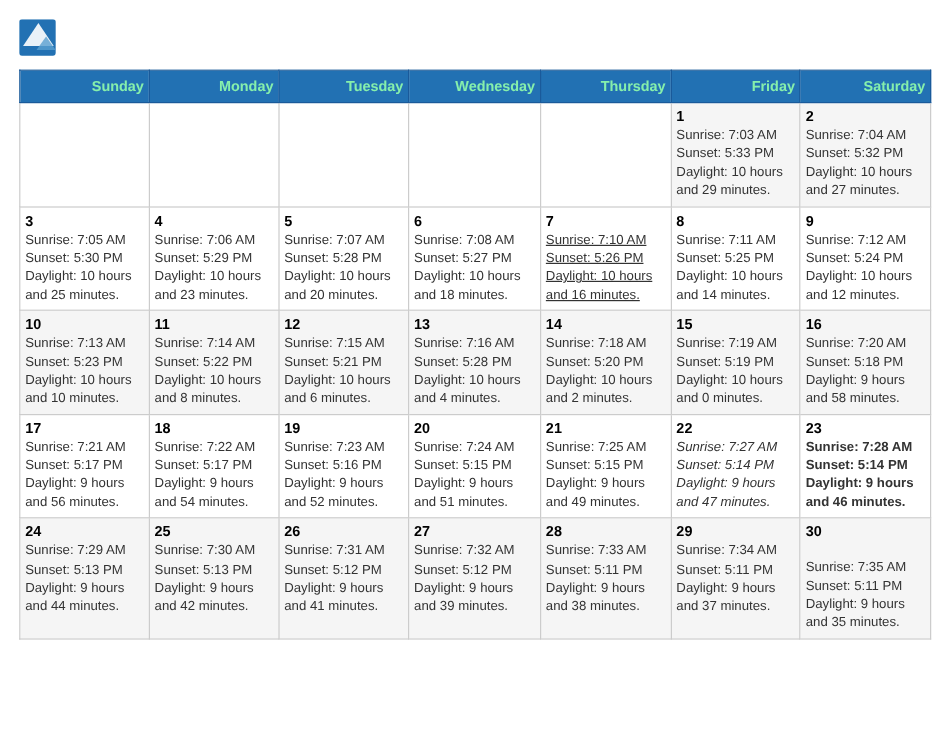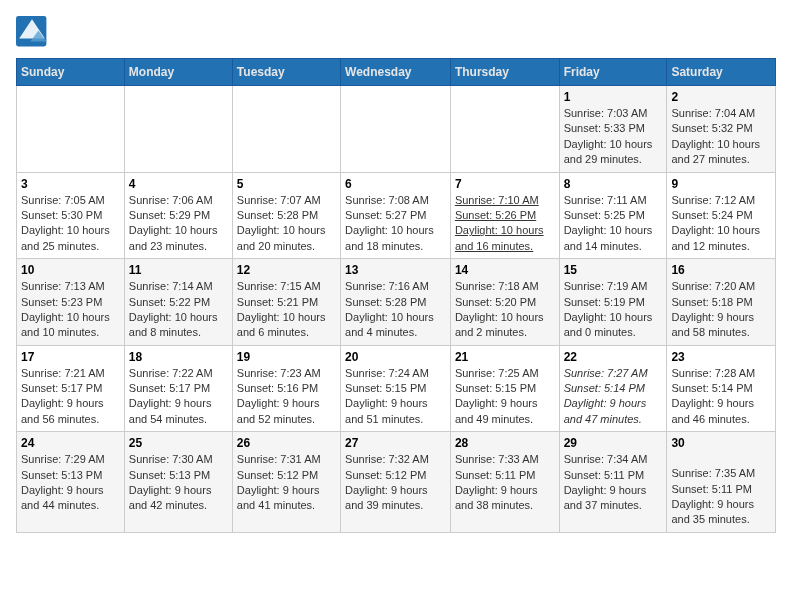--- a/index.html
+++ b/index.html
@@ -46,23 +46,23 @@
       font-size: 14px;
       color: #555;
     }
     table {
       width: 100%;
       border-collapse: collapse;
       font-size: 11px;
     }
     thead tr th {
       background-color: #2271b3;
-      color: #e5e5e5;
+      color: #86efac;
       padding: 6px 4px;
-      text-align: left;
+      text-align: right;
       font-weight: bold;
       font-size: 12px;
       border: 1px solid #1a5a9a;
     }
     tbody tr td {
       border: 1px solid #ccc;
       vertical-align: top;
       padding: 4px;
       height: 80px;
       width: 113px;
@@ -282,21 +282,21 @@
         </td>
         <td>
           <span class="day-num">22</span>
           <div class="day-info" style="white-space: pre-line; font-style: italic;">Sunrise: 7:27 AM
 Sunset: 5:14 PM
 Daylight: 9 hours
 and 47 minutes.</div>
         </td>
         <td>
           <span class="day-num">23</span>
-          <div class="day-info" style="white-space: pre-line;">Sunrise: 7:28 AM
+          <div class="day-info" style="white-space: pre-line; font-weight: bold;">Sunrise: 7:28 AM
 Sunset: 5:14 PM
 Daylight: 9 hours
 and 46 minutes.</div>
         </td>
       </tr>
       <tr>
         <td>
           <span class="day-num">24</span>
           <div class="day-info" style="white-space: pre-line;">Sunrise: 7:29 AM
 Sunset: 5:13 PM

